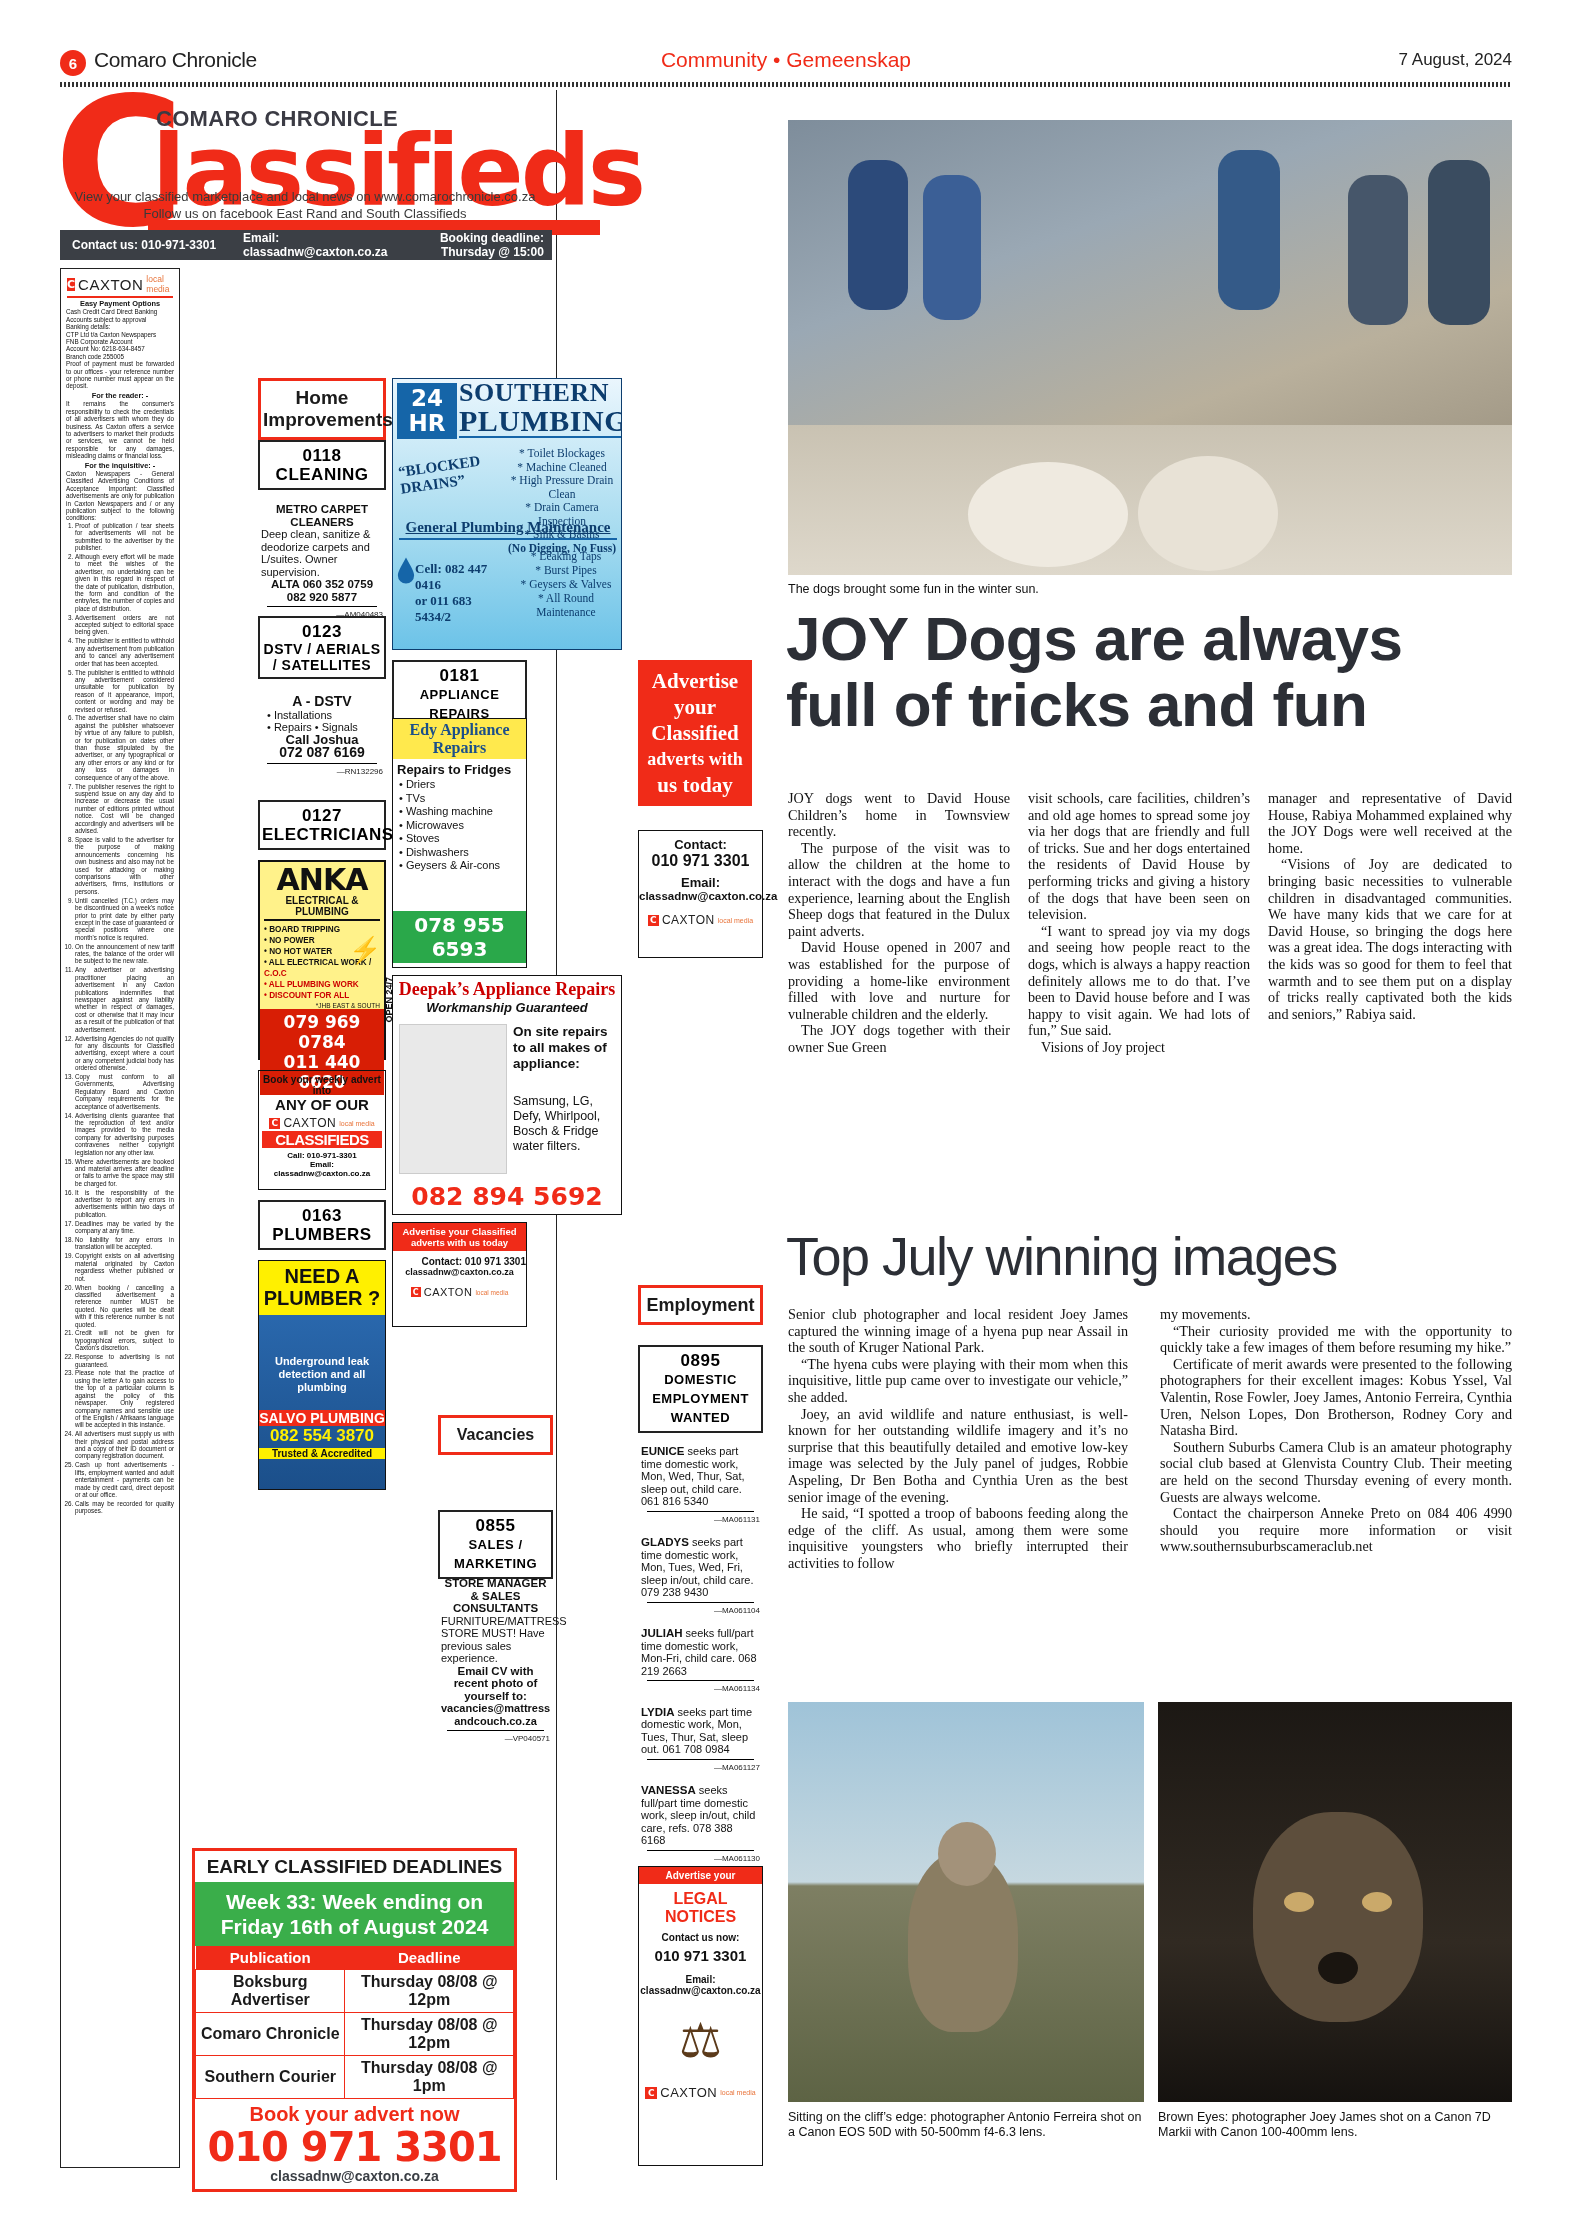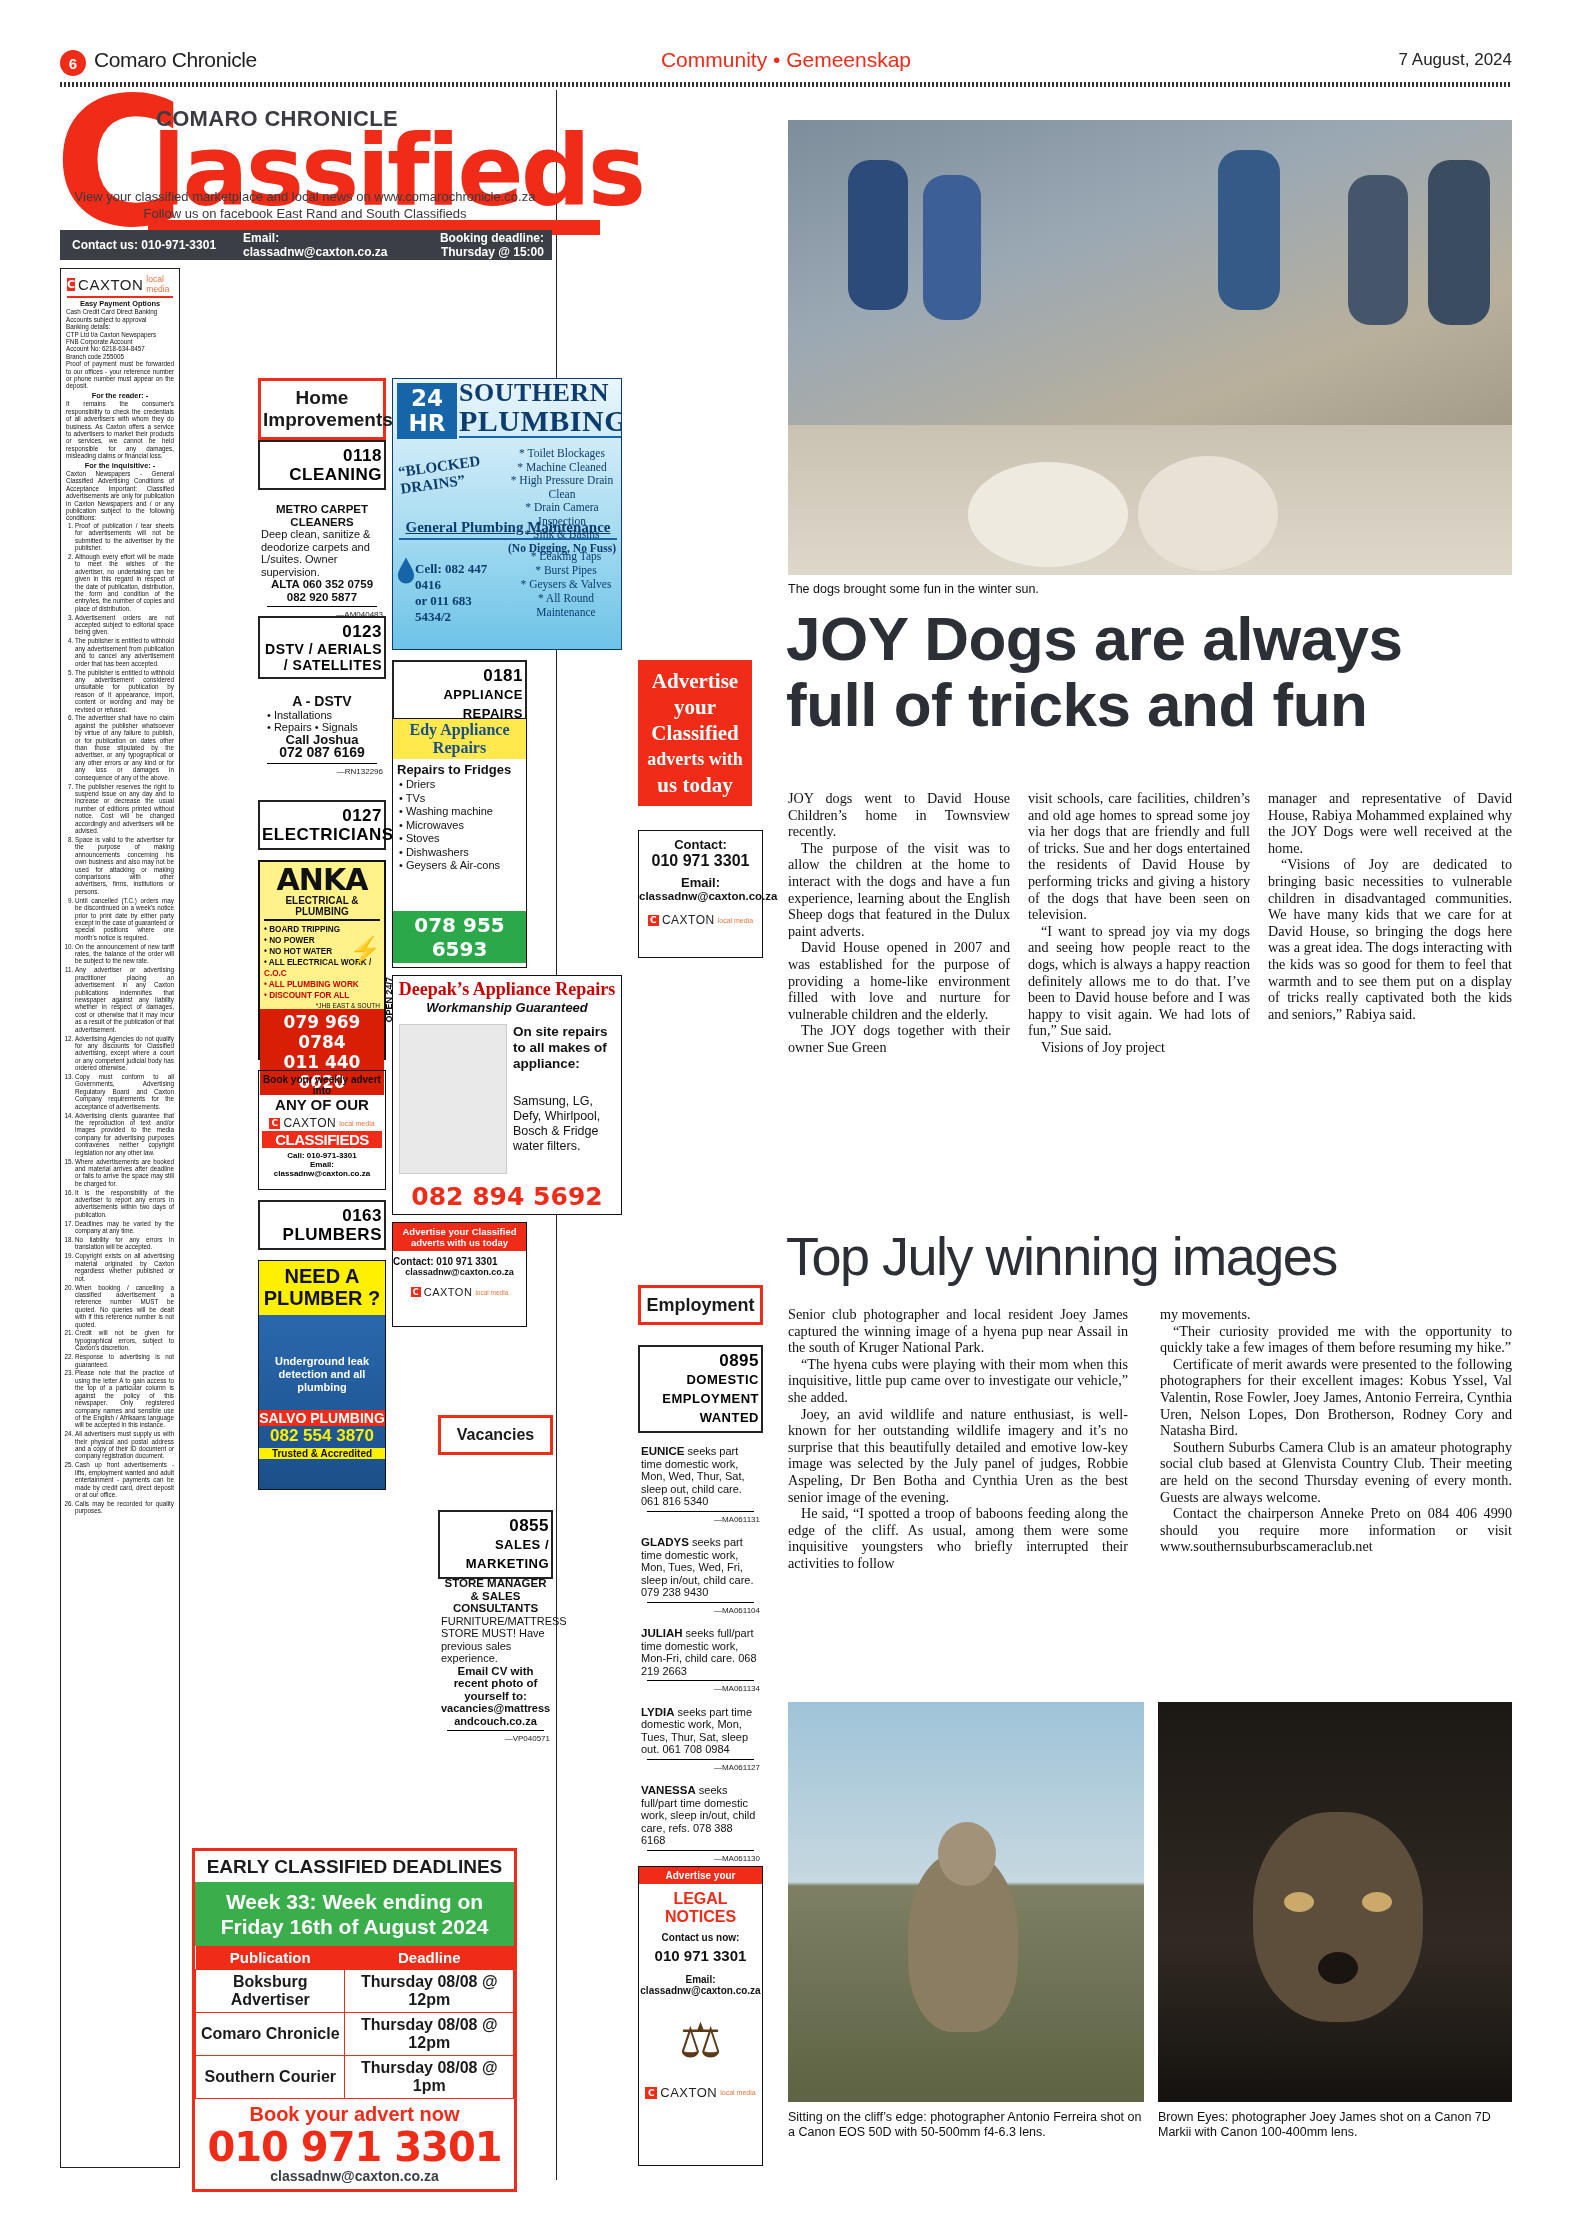--- a/index.html
+++ b/index.html
@@ -41,21 +41,21 @@
 
   .contactbar { position:absolute; left:60px; top:230px; width:492px; height:30px;
      background:#3b3f45; color:#fff; display:flex; align-items:center;
      font-family:"Liberation Sans Narrow","Liberation Sans",sans-serif; font-weight:bold; font-size:12px;}
   .contactbar span { padding:0 6px; }
   .cb1{width:36%;padding-left:12px!important;} .cb2{width:34%;} .cb3{width:30%;text-align:right;padding-right:8px!important;}
 
   
   .col { position:absolute; }
   .box { border:1px solid #222; background:#fff; }
-  .catbox { border:2px solid #222; text-align:right; padding:4px 2px;
+  .catbox { border:2px solid #222; text-align:center; padding:4px 2px;
      font-family:"Liberation Sans Narrow","Liberation Sans",sans-serif;
      font-weight:bold; font-size:17px; line-height:19px; letter-spacing:0.5px;}
   .redcat { border:3px solid #f02b18; text-align:center; padding:6px 2px; font-weight:bold;
      font-size:19px; line-height:22px; color:#1b1b1b; }
   .ad { font-size:11px; line-height:12.5px; text-align:center; padding:5px 3px; color:#111;}
   .ad b { font-size:11.5px; }
   .adcode { text-align:right; font-size:8px; color:#222; border-top:0; }
   .sep { border-top:1px solid #000; margin:3px 6px 2px 6px; }
 
   
@@ -364,21 +364,21 @@
     <div style="position:absolute;left:120px;top:118px;width:106px;font-size:12.5px;line-height:15px;color:#111;">Samsung, LG, Defy, Whirlpool, Bosch &amp; Fridge water filters.</div>
     <div style="position:absolute;left:6px;top:48px;width:108px;height:150px;background:#e9e9e9;border:1px solid #ccc;"></div>
     <div style="position:absolute;left:0;right:0;bottom:3px;text-align:center;color:#f02b18;font-weight:bold;font-size:25px;font-family:'DejaVu Sans',sans-serif;">082 894 5692</div>
   </div>
 
   <div class="col" style="left:392px;top:1222px;width:135px;height:105px;border:1px solid #111;">
     <div style="background:#f02b18;color:#fff;font-weight:bold;font-size:9.5px;line-height:11px;text-align:center;padding:3px 2px;">
       <div>Advertise your Classified</div>
       <div>adverts with us today</div>
     </div>
-    <div style="font-size:10px;font-weight:bold;text-align:left;padding-top:5px;color:#111;">Contact: 010 971 3301</div>
+    <div style="font-size:10px;font-weight:bold;text-align:right;padding-top:5px;color:#111;">Contact: 010 971 3301</div>
     <div style="font-size:9px;font-weight:bold;text-align:center;color:#111;">classadnw@caxton.co.za</div>
     <div class="caxlogo" style="justify-content:center;margin-top:6px;">
       <span class="caxmark" style="width:10px;height:10px;font-size:8px;">C</span>
       <span class="caxword" style="font-size:11px;">CAXTON</span>
       <span class="caxsub" style="font-size:6.5px;">local media</span>
     </div>
   </div>
 
   <div class="col catbox" style="left:438px;top:1510px;width:115px;">
     <div>0855</div>

